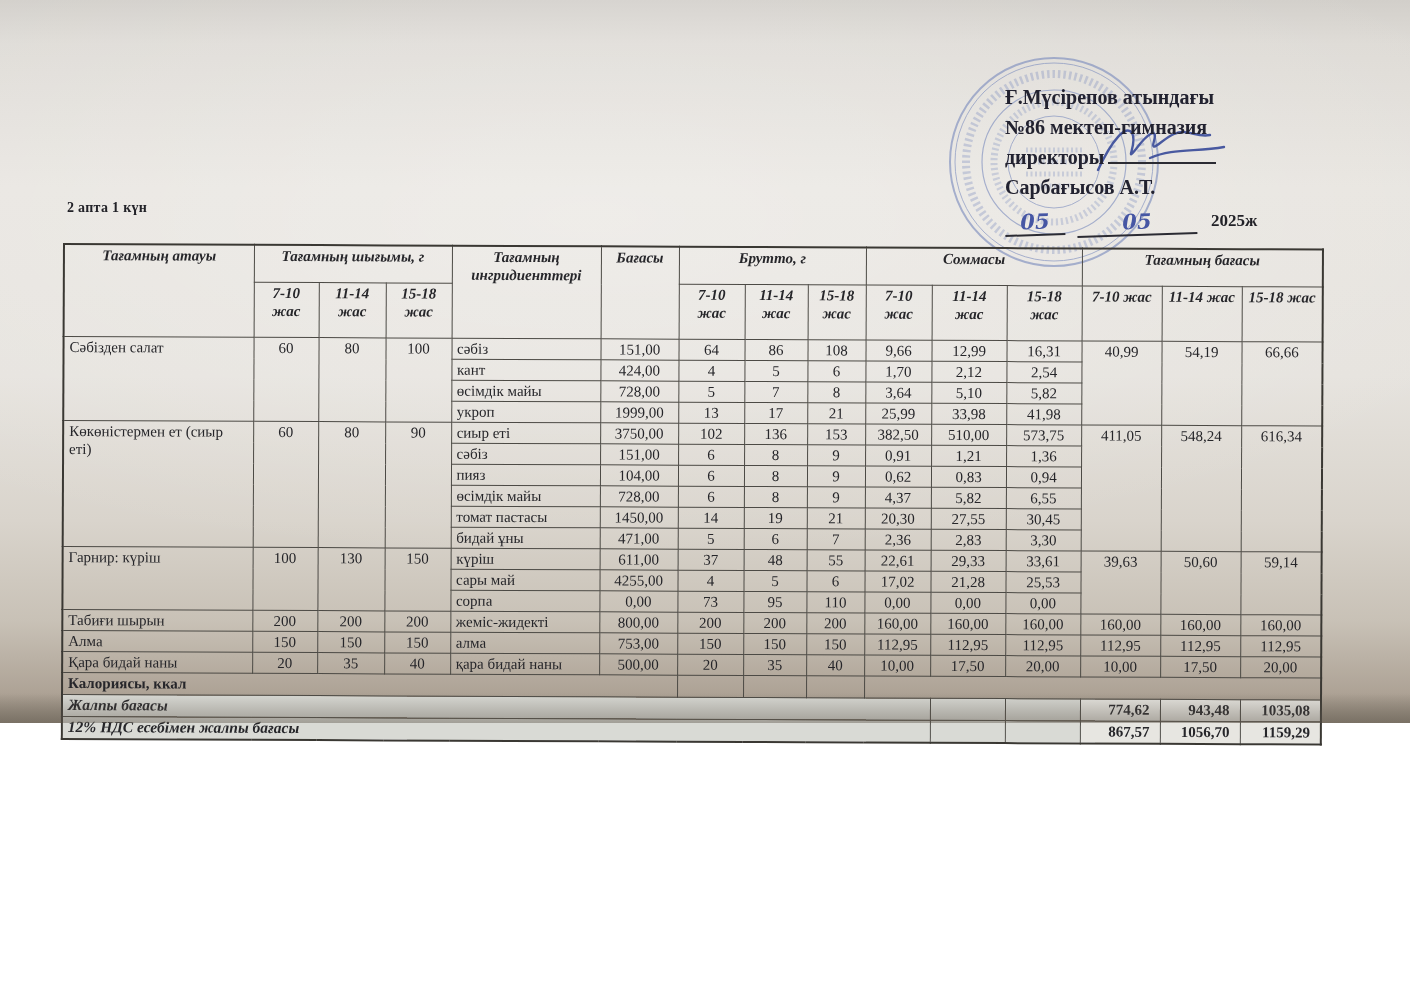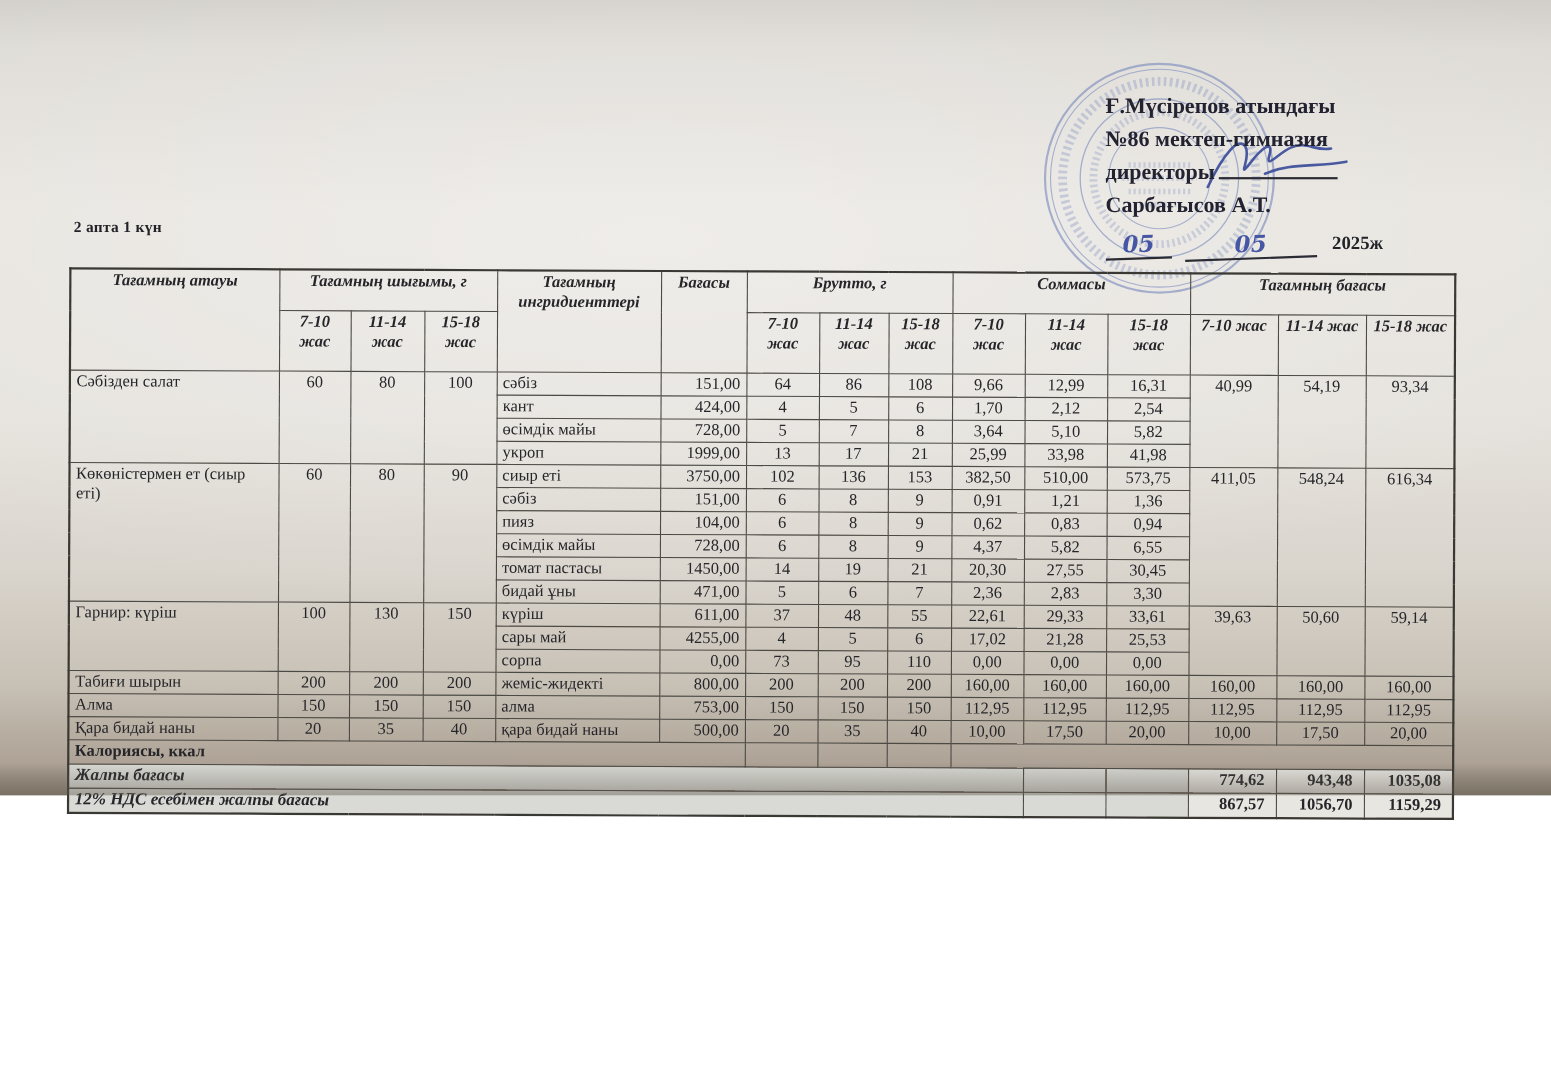--- a/index.html
+++ b/index.html
@@ -66,21 +66,21 @@
   }
   table.menu{border:2px solid #3a3833;}
   thead th{
     font-weight:bold;text-align:center;vertical-align:middle;
     padding:2px 3px;line-height:19px;font-style:italic;
   }
   thead tr.group-row th{height:34px;}
   thead tr.age-row th{height:52px;}
   td.dish-name{font-weight:normal;text-align:left;padding-left:4px;line-height:19px;}
   td.ing{text-align:left;padding-left:5px;}
-  td.price{text-align:right;padding-right:9px;margin-left:16px;}
+  td.price{text-align:center;padding-right:9px;margin-left:16px;}
   td.num{text-align:center;}
   tr.ing-row{height:21px;}
   tr.footer-row{height:22px;}
   td.cal-label{font-weight:bold;text-align:left;padding-left:4px;}
   tr.total-row td{background:#d9dad5;}
   td.total-label{
     font-weight:bold;font-style:italic;text-align:left;padding-left:4px;
     font-size:15.5px;
   }
   tr.total-row td.val{background:#e7e6e1;font-weight:bold;text-align:right;padding-right:10px;}
@@ -178,21 +178,21 @@
             <td class="ing">сәбіз</td>
             <td class="price">151,00</td>
             <td class="num">64</td>
             <td class="num">86</td>
             <td class="num">108</td>
             <td class="num">9,66</td>
             <td class="num">12,99</td>
             <td class="num">16,31</td>
             <td class="num" rowspan="4">40,99</td>
             <td class="num" rowspan="4">54,19</td>
-            <td class="num" rowspan="4">93,34</td>
+            <td class="num" rowspan="4">66,66</td>
           </tr>
           <tr class="ing-row">
             <td class="ing">кант</td>
             <td class="price">424,00</td>
             <td class="num">4</td>
             <td class="num">5</td>
             <td class="num">6</td>
             <td class="num">1,70</td>
             <td class="num">2,12</td>
             <td class="num">2,54</td>

